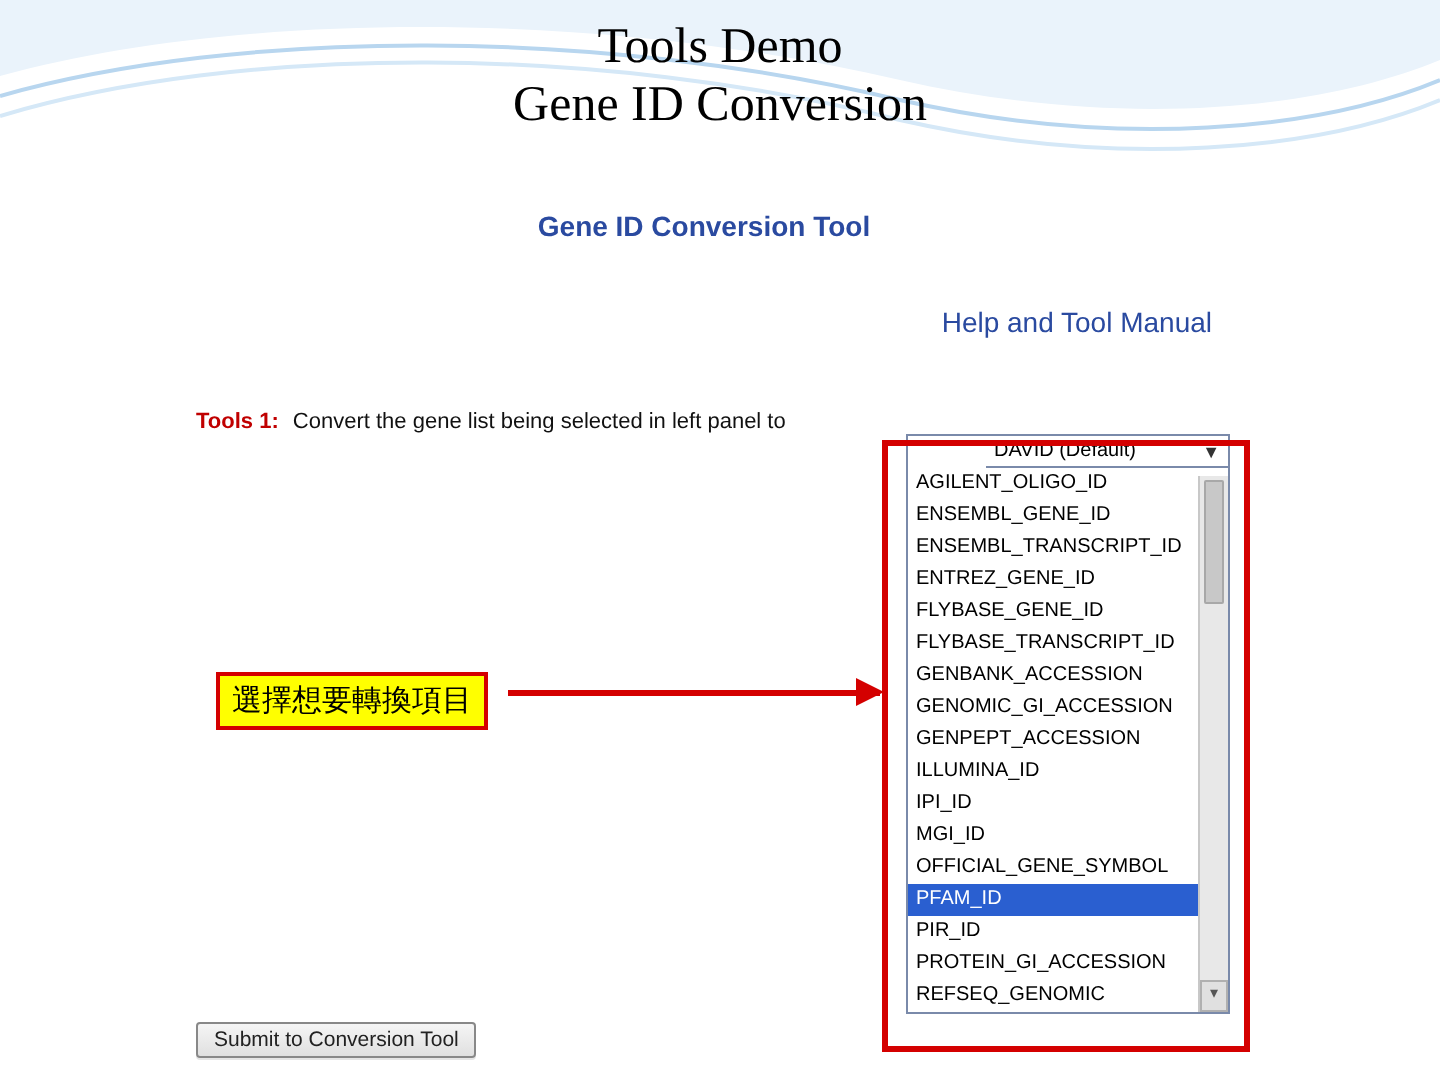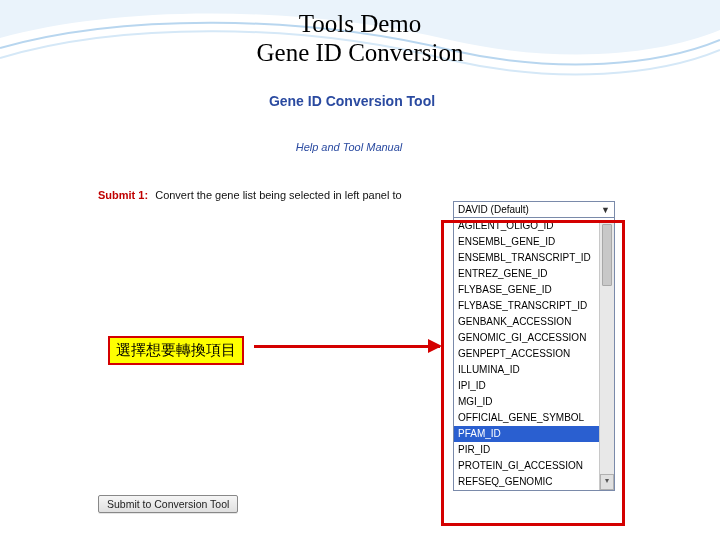--- a/index.html
+++ b/index.html
@@ -34,28 +34,27 @@
   top: 93px;
   left: 92px;
   width: 520px;
   background: #fff;
 }
 .tool-title {
   font-weight: bold;
   font-size: 14px;
   color: #2a4aa0;
   text-align: center;
-  margin-top: 0;
+  margin-top: 12px;
 }
 .help-link {
-  text-align: center;
-  font-size: 11px;
+  text-align: right;
+  font-size: 14px;
   color: #2a4aa0;
   margin: 32px 6px 0 0;
-  font-style: italic;
 }
 .opt-row {
   margin-top: 36px;
   margin-left: 6px;
   font-size: 11px;
   position: relative;
 }
 .opt-label {
   color: #c00000;
   font-weight: bold;
@@ -88,20 +87,21 @@
   background: #fff;
   font-size: 10px;
 }
 .select-head {
   background: #fff;
   border-bottom: 1px solid #7a8aaa;
   padding: 2px 4px;
   display: flex;
   justify-content: space-between;
   align-items: center;
+  margin-left: 39px;
 }
 .select-caret {
   font-size: 9px;
   color: #333;
 }
 .select-list {
   max-height: 280px;
   overflow: hidden;
   background: #fff;
 }
@@ -201,21 +201,21 @@
 <div class="title">
   <span>Tools Demo</span><br>
   <span>Gene ID Conversion</span>
 </div>
 
 <div class="tool-panel">
   <div class="tool-title">Gene ID Conversion Tool</div>
   <div class="help-link">Help and Tool Manual</div>
 
   <div class="opt-row">
-    <span class="opt-label">Submit 1:</span>
+    <span class="opt-label">Tools 1:</span>
     <span class="opt-text">Convert the gene list being selected in left panel to</span>
 
     <div class="select-box select-wrap">
       <div class="select-head">
         <span>DAVID (Default)</span>
         <span class="select-caret">▼</span>
       </div>
       <div class="select-list" id="select-list">
           <div class="select-item">AGILENT_OLIGO_ID</div>
           <div class="select-item">ENSEMBL_GENE_ID</div>

